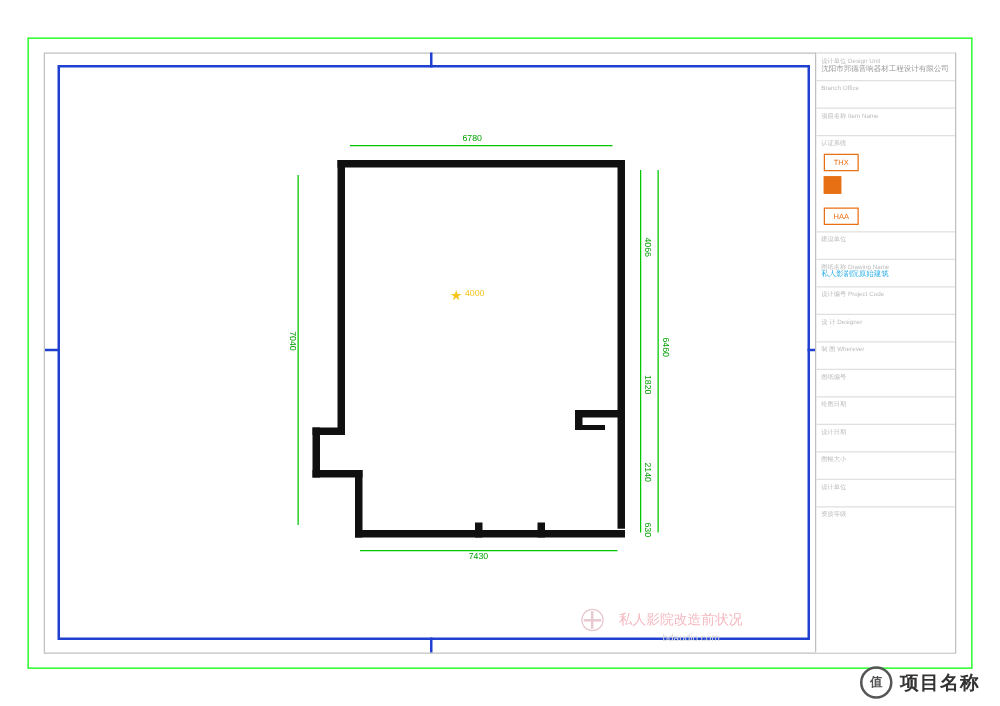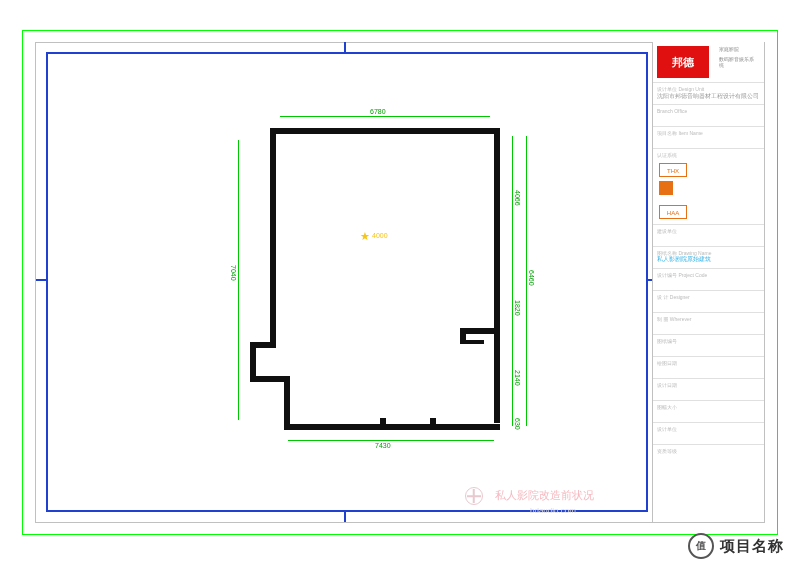--- a/index.html
+++ b/index.html
@@ -86,27 +86,20 @@
     <div class="dim-label dim-label-v" style="left:264px; top:80px;">4066</div>
     <div class="dim-label dim-label-v" style="left:264px; top:190px;">1820</div>
     <div class="dim-label dim-label-v" style="left:264px; top:260px;">2140</div>
     <div class="dim-label dim-label-v" style="left:264px; top:308px;">630</div>
 
     <span class="star" style="left:110px; top:120px;">★</span>
     <span class="star-label" style="left:122px; top:122px;">4000</span>
   </div>
 
   <div class="sidebar">
-    <div style="display:flex; align-items:flex-start;">
-      <div class="logo-box">邦德</div>
-      <div style="flex:1; padding:4px 2px;">
-        <div class="logo-sub">家庭影院</div>
-        <div class="logo-sub">数码影音娱乐系统</div>
-      </div>
-    </div>
     <div class="side-row">
       <div class="side-label">设计单位 Design Unit</div>
       <div class="side-value">沈阳市邦德音响器材工程设计有限公司</div>
     </div>
     <div class="side-row">
       <div class="side-label">Branch Office</div>
     </div>
     <div class="side-row">
       <div class="side-label">项目名称 Item Name</div>
     </div>

